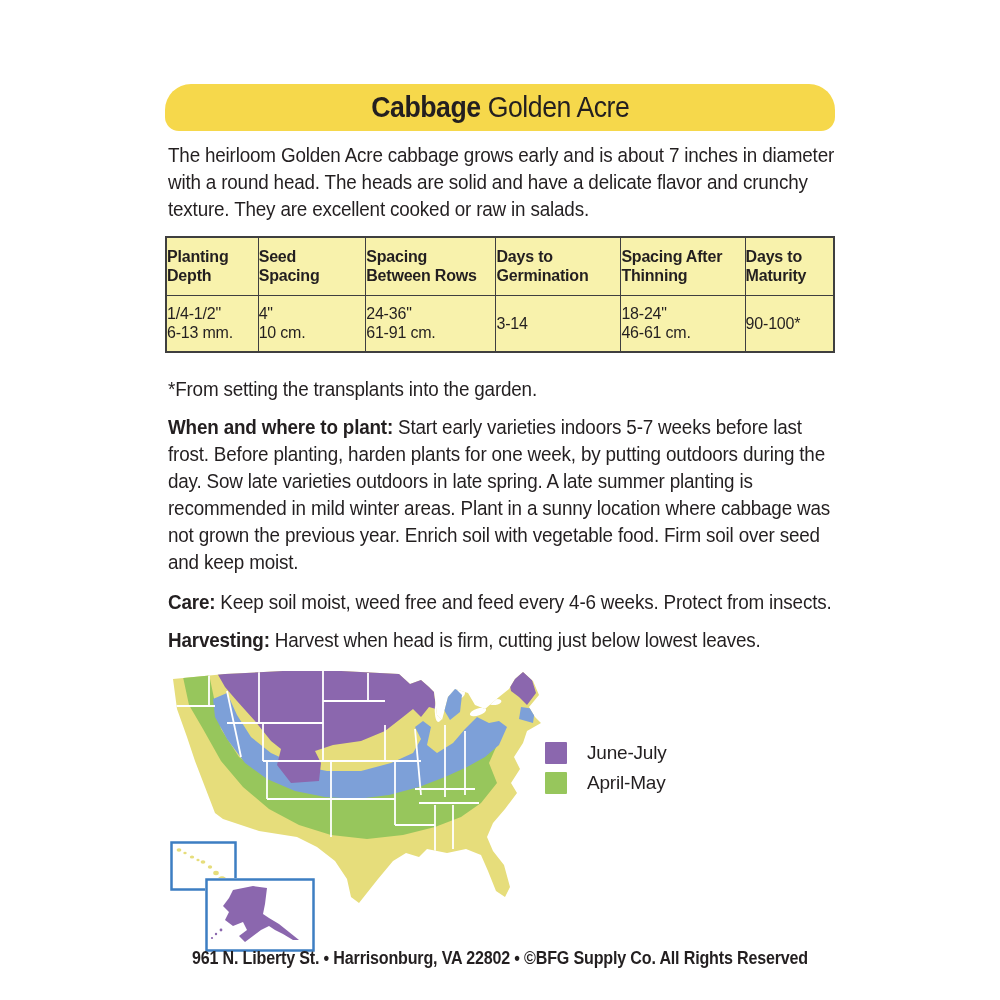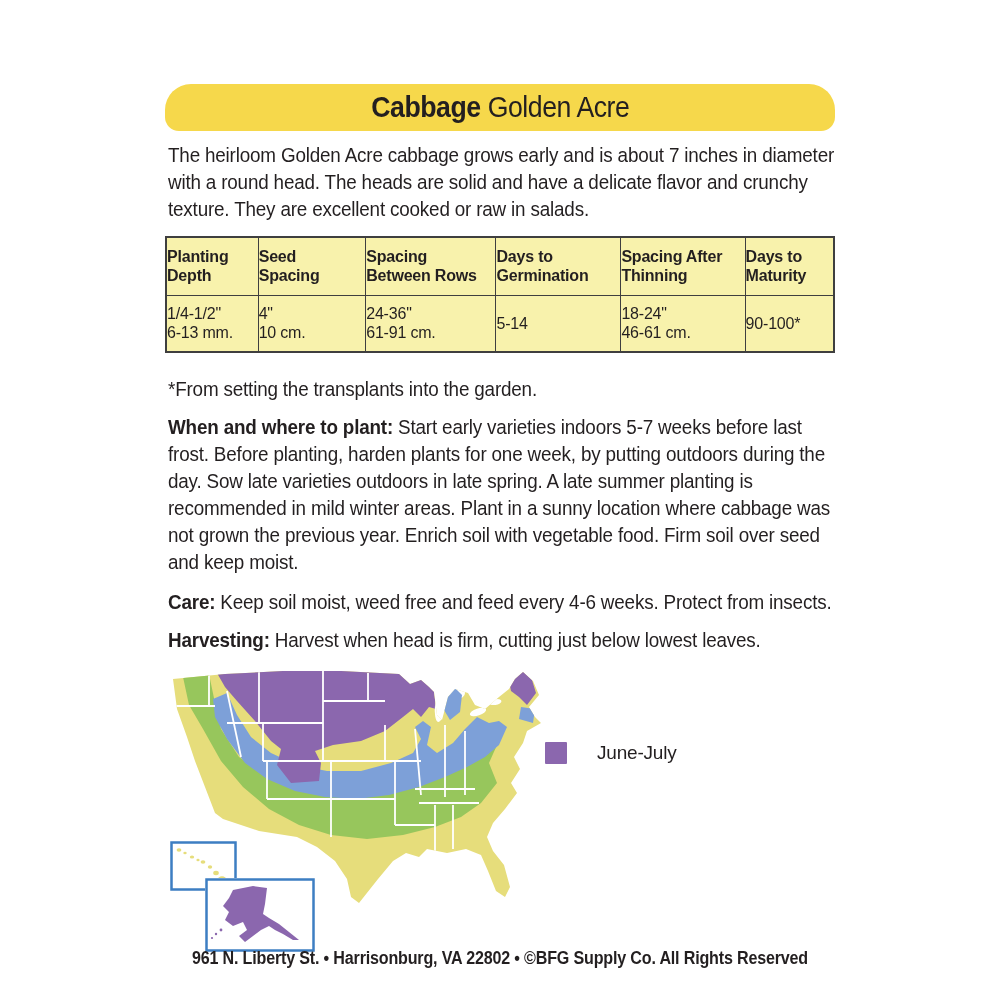--- a/index.html
+++ b/index.html
@@ -31,21 +31,21 @@
   .spec-table td { font-weight:400; height:57px; }
   .spec-table { border:2.5px solid #3F3F3F; }
 
   .map-wrap { position:absolute; left:163px; top:665px; width:392px; height:295px; }
   .inset { position:absolute; background:#fff; }
   .inset-hawaii { left:170px; top:841px; width:67px; height:50px; }
   .inset-alaska { left:205px; top:878px; width:110px; height:74px; }
 
   .legend { position:absolute; left:545px; top:742px; width:300px; }
   .legend-title { font-size:22px; font-weight:700; letter-spacing:-0.3px; margin-bottom:9px; }
-  .legend-row { display:flex; align-items:center; gap:30px; height:22px; margin-bottom:8px; }
+  .legend-row { display:flex; align-items:center; gap:20px; height:22px; margin-bottom:8px; }
   .legend-label { font-size:19px; letter-spacing:-0.2px; }
 
   .footer { position:absolute; left:0; top:948px; width:1000px; text-align:center;
     font-size:17.5px; font-weight:700; letter-spacing:-0.2px;
     transform:scaleX(0.92); transform-origin:center top; }
 </style>
 </head>
 <body>
 
 <div class="page">
@@ -80,21 +80,21 @@
       <th>Days to
 Maturity</th>
     </tr>
     <tr>
       <td>1/4-1/2"
 6-13 mm.</td>
       <td>4"
 10 cm.</td>
       <td>24-36"
 61-91 cm.</td>
-      <td>5-14</td>
+      <td>3-14</td>
       <td>18-24"
 46-61 cm.</td>
       <td>90-100*</td>
     </tr>
   </tbody>
     </table>
 
   <p class="footnote body-text condensed">*From setting the transplants into the garden.</p>
 
   <p class="section-1 body-text condensed"><b class="section-label">When and where to plant:</b><span> Start early varieties indoors 5-7 weeks before last frost. Before planting, harden plants for one week, by putting outdoors during the day. Sow late varieties outdoors in late spring. A late summer planting is recommended in mild winter areas. Plant in a sunny location where cabbage was not grown the previous year. Enrich soil with vegetable food. Firm soil over seed and keep moist.</span></p>
@@ -189,17 +189,23 @@
     </svg>
   </div>
 
   <div class="legend">
     <div class="legend-row">
       <svg width="22" height="22">
           <rect width="22" height="22" rx="1" fill="#8B67AE"></rect>
         </svg>
       <span class="legend-label">June-July</span>
     </div>
+    <div class="legend-row">
+      <svg width="22" height="22">
+          <rect width="22" height="22" rx="1" fill="#97C65C"></rect>
+        </svg>
+      <span class="legend-label">April-May</span>
+    </div>
   </div>
 
   <div class="footer">961 N. Liberty St. • Harrisonburg, VA 22802 • ©BFG Supply Co. All Rights Reserved</div>
 
 </div>
 
 </body></html>

